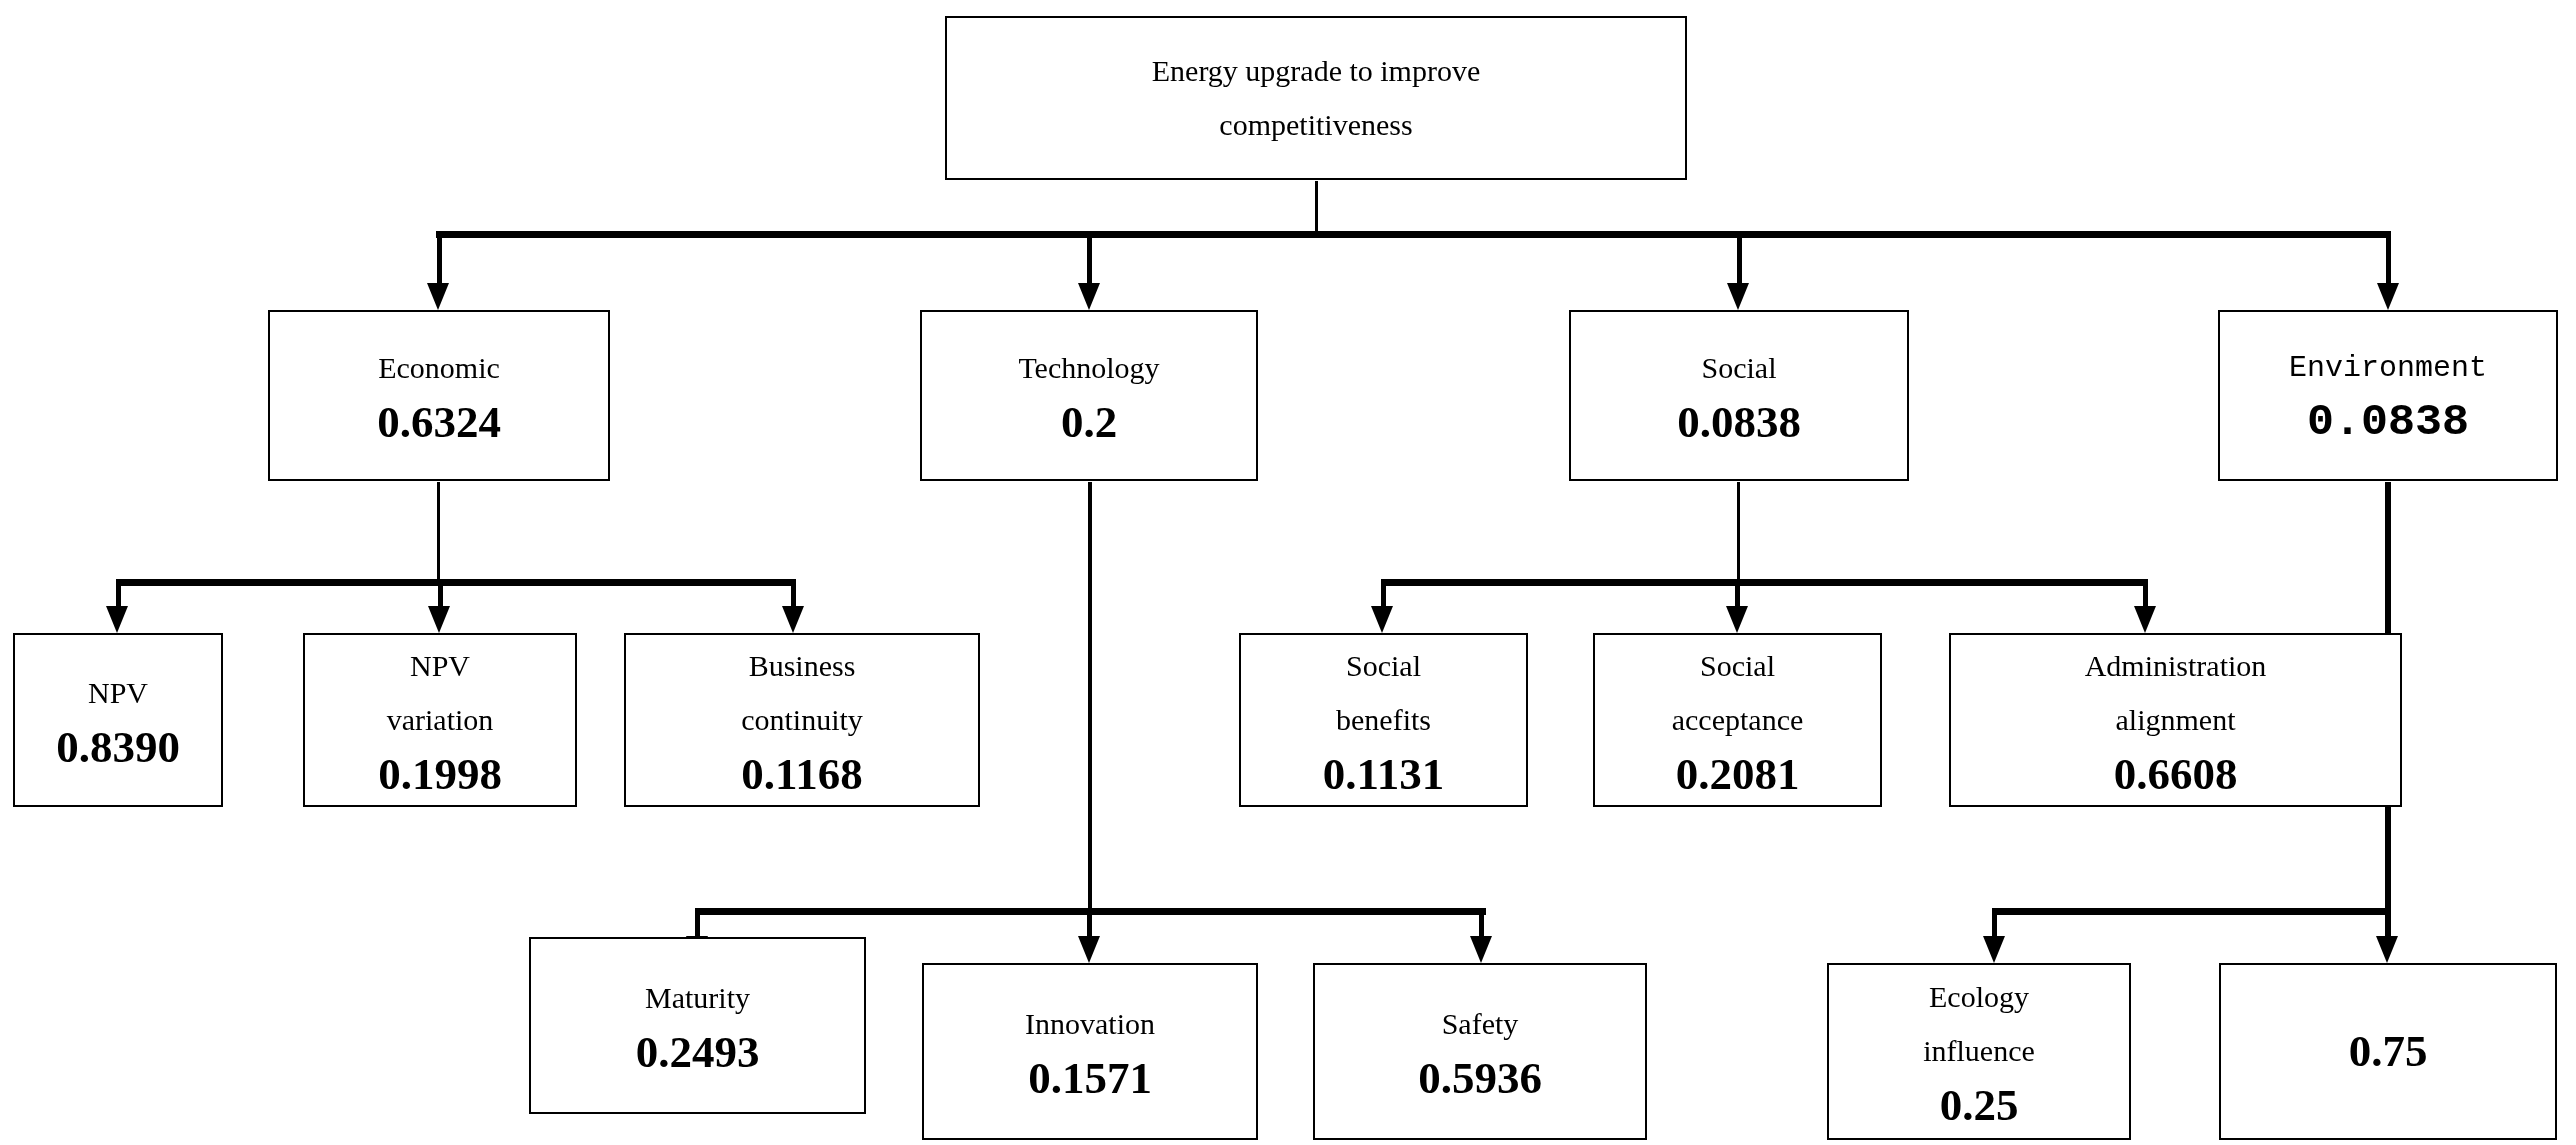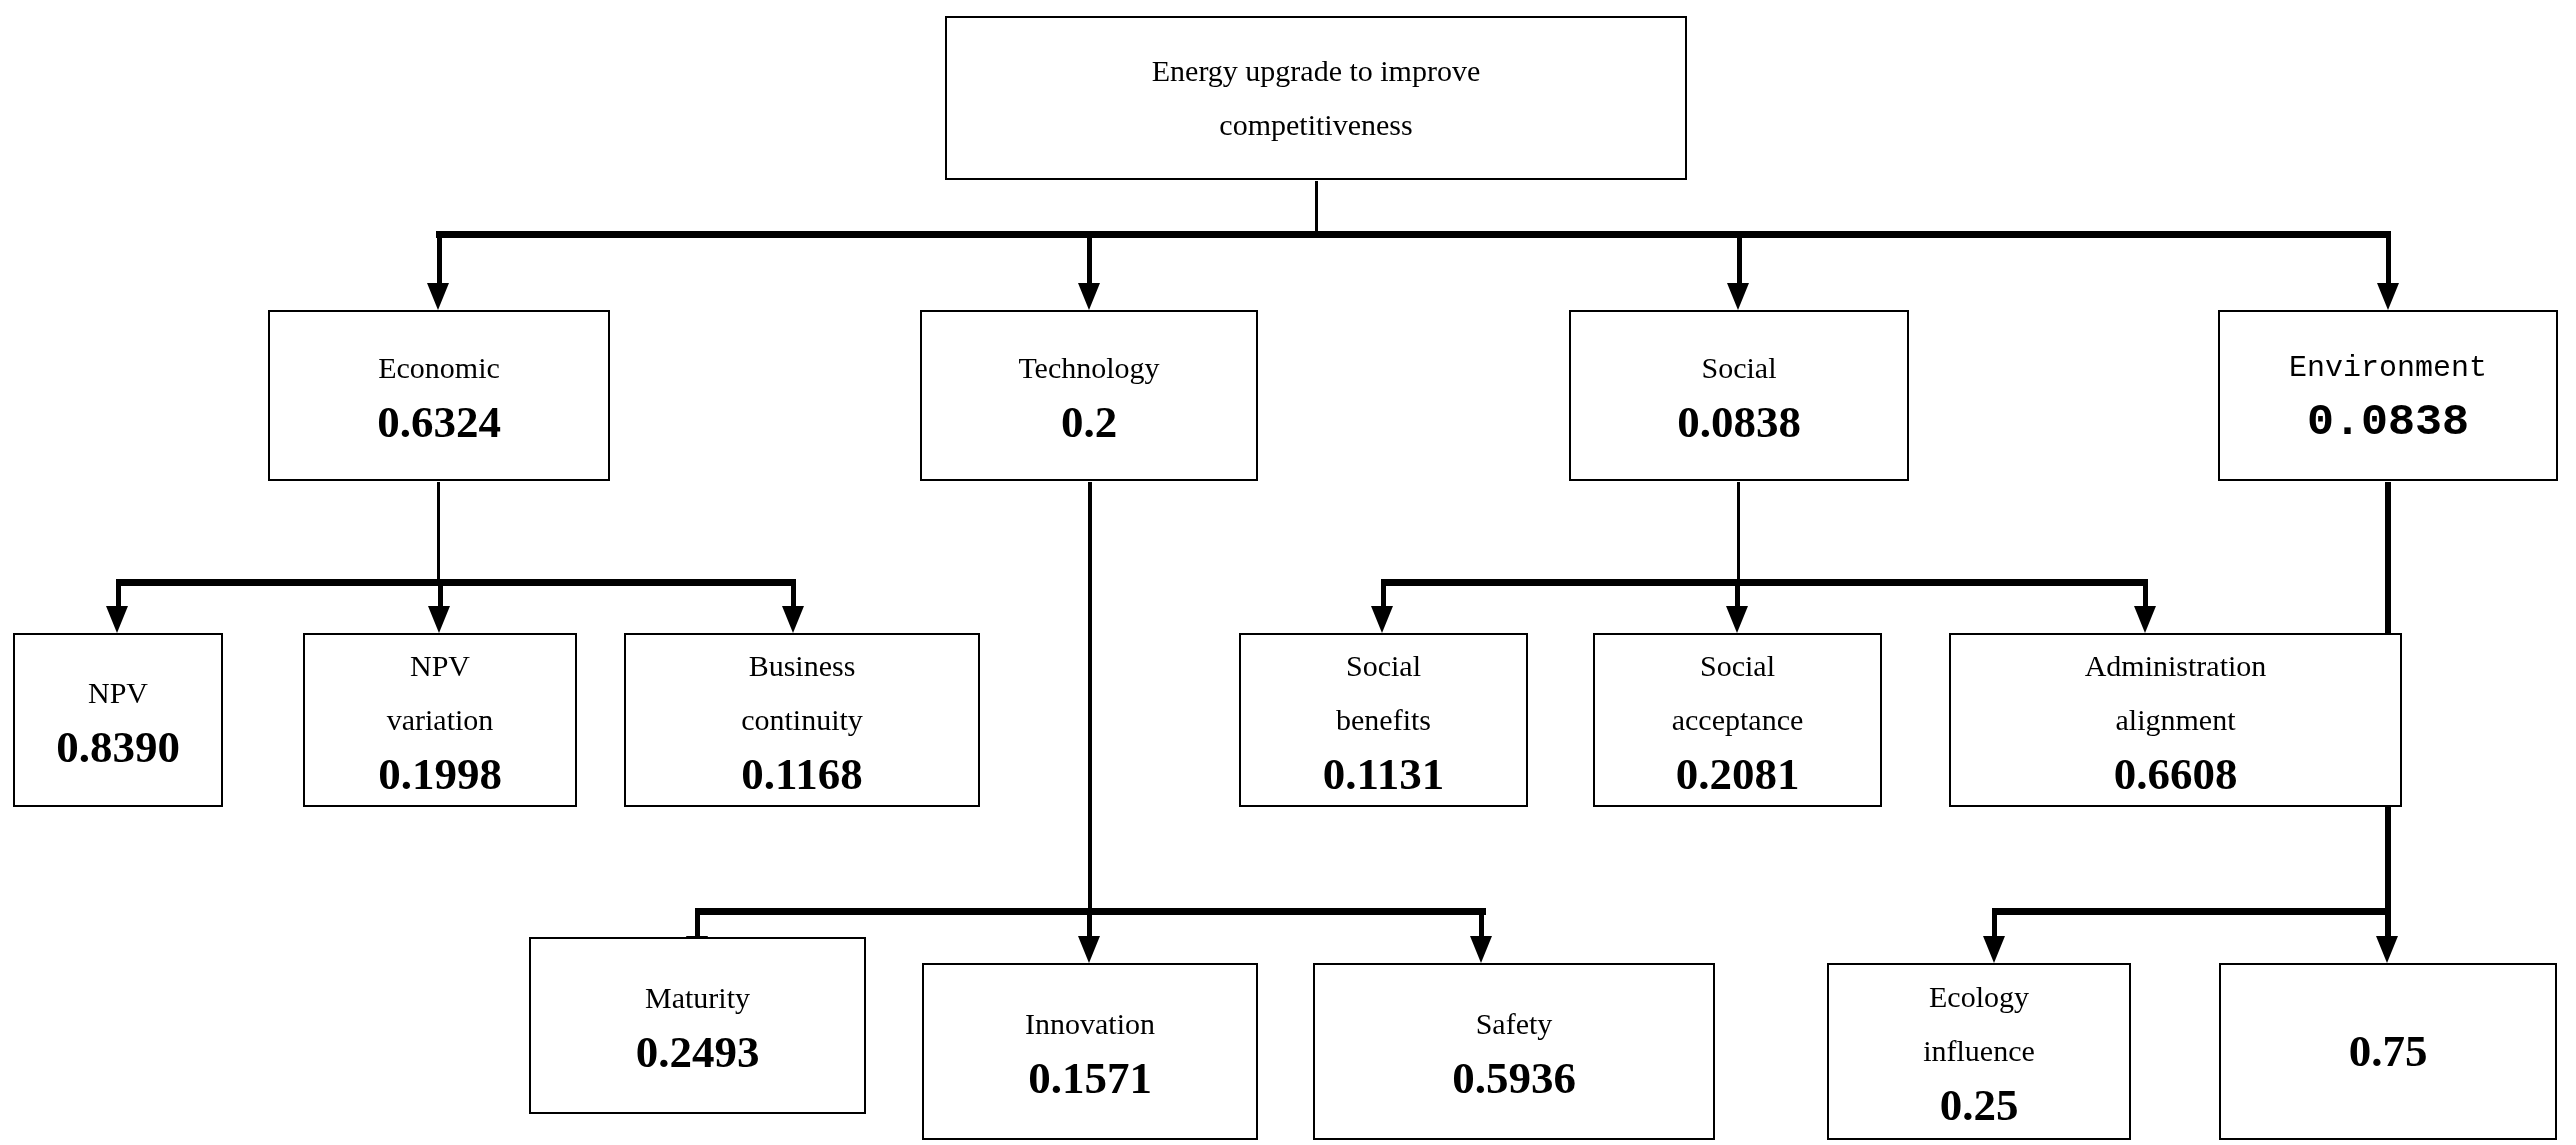--- a/index.html
+++ b/index.html
@@ -166,21 +166,21 @@
   <div class="node" style="left:529px;top:937px;width:337px;height:177px;">
     <div class="node-label">Maturity</div>
     <div class="node-value">0.2493</div>
   </div>
 
   <div class="node" style="left:922px;top:963px;width:336px;height:177px;">
     <div class="node-label">Innovation</div>
     <div class="node-value">0.1571</div>
   </div>
 
-  <div class="node" style="left:1313px;top:963px;width:402px;height:177px;">
+  <div class="node" style="left:1313px;top:963px;width:334px;height:177px;">
     <div class="node-label">Safety</div>
     <div class="node-value">0.5936</div>
   </div>
 
   <div class="node" style="left:1827px;top:963px;width:304px;height:177px;">
     <div class="node-label">Ecology
 influence</div>
     <div class="node-value">0.25</div>
   </div>
 

